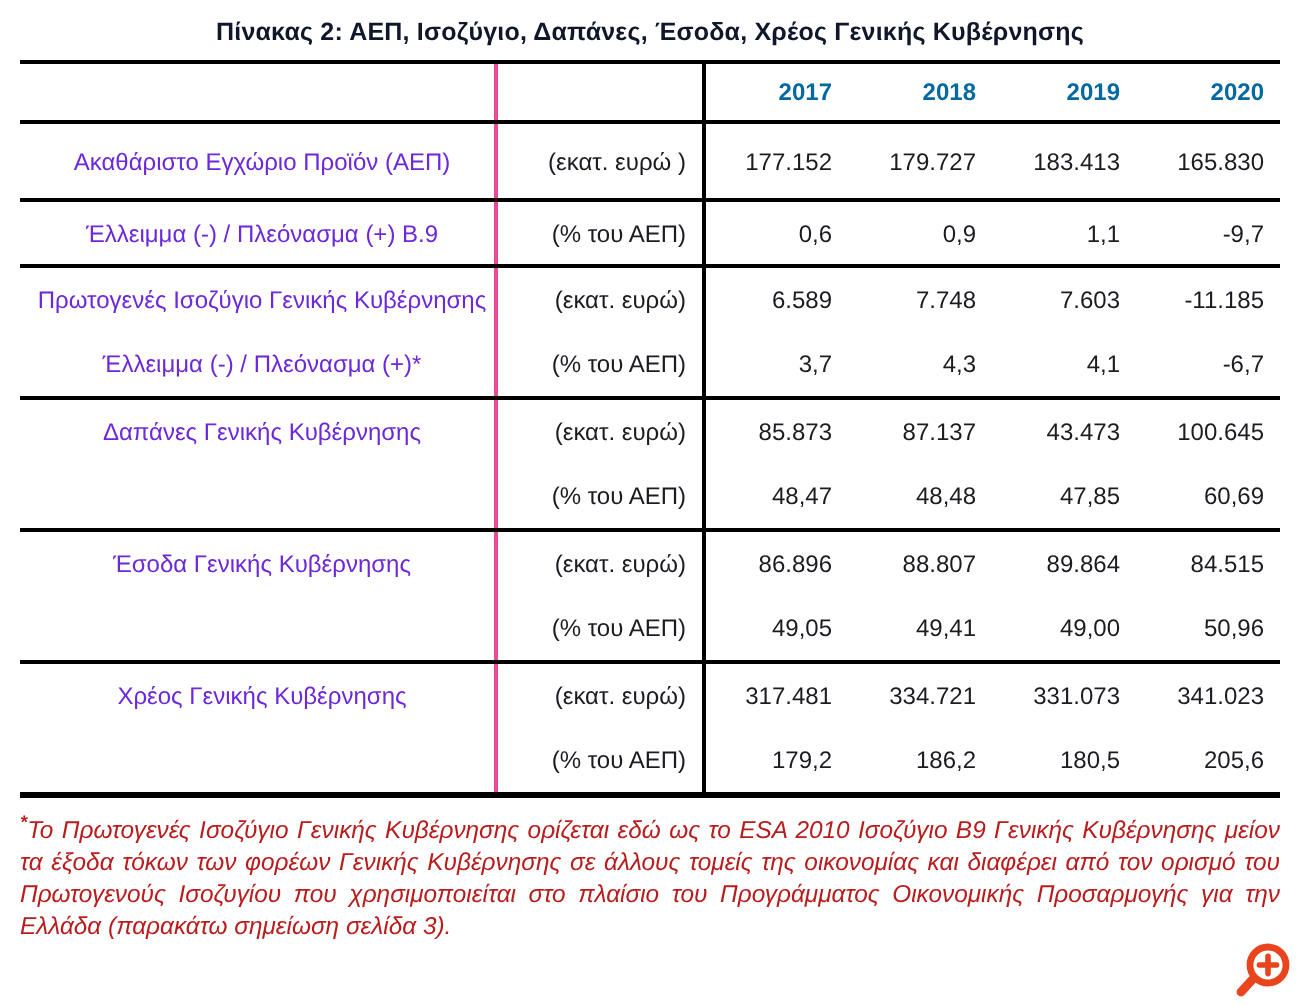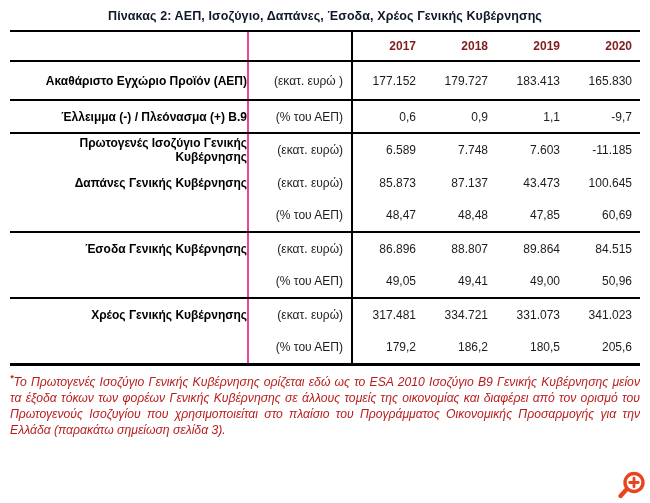--- a/index.html
+++ b/index.html
@@ -31,33 +31,33 @@
   col.c-year  { width: 72px; }
 
   thead th {
     border-top: 2px solid #000;
     border-bottom: 2px solid #000;
     height: 30px;
     font-weight: bold;
     text-align: right;
     padding-right: 8px;
     font-size: 12px;
-    color: #7f1d1d;
+    color: #0369a1;
   }
   td {
     height: 33px;
     vertical-align: middle;
     color: #1b1b22;
   }
   tr.row-tall td { height: 39px; }
   td.cell-label {
-    text-align: right;
+    text-align: center;
     padding-left: 5px;
-    font-weight: bold;
-    color: #000000;
+    font-weight: normal;
+    color: #6d28d9;
   }
   td.cell-unit, th.cell-unit {
     border-left: 2px solid #ec4899;
     border-right: 2px solid #000;
     text-align: right;
     padding-right: 8px;
     font-weight: normal;
   }
   td.cell-value {
     text-align: right;
@@ -132,20 +132,28 @@
       <td class="cell-value">-9,7</td>
     </tr>
     <tr>
       <td class="cell-label">Πρωτογενές Ισοζύγιο Γενικής Κυβέρνησης</td>
       <td class="cell-unit">(εκατ. ευρώ)</td>
       <td class="cell-value">6.589</td>
       <td class="cell-value">7.748</td>
       <td class="cell-value">7.603</td>
       <td class="cell-value">-11.185</td>
     </tr>
+    <tr class="group-end">
+      <td class="cell-label">Έλλειμμα (-) / Πλεόνασμα (+)*</td>
+      <td class="cell-unit">(% του ΑΕΠ)</td>
+      <td class="cell-value">3,7</td>
+      <td class="cell-value">4,3</td>
+      <td class="cell-value">4,1</td>
+      <td class="cell-value">-6,7</td>
+    </tr>
     <tr>
       <td class="cell-label">Δαπάνες Γενικής Κυβέρνησης</td>
       <td class="cell-unit">(εκατ. ευρώ)</td>
       <td class="cell-value">85.873</td>
       <td class="cell-value">87.137</td>
       <td class="cell-value">43.473</td>
       <td class="cell-value">100.645</td>
     </tr>
     <tr class="group-end">
       <td class="cell-label"></td>

